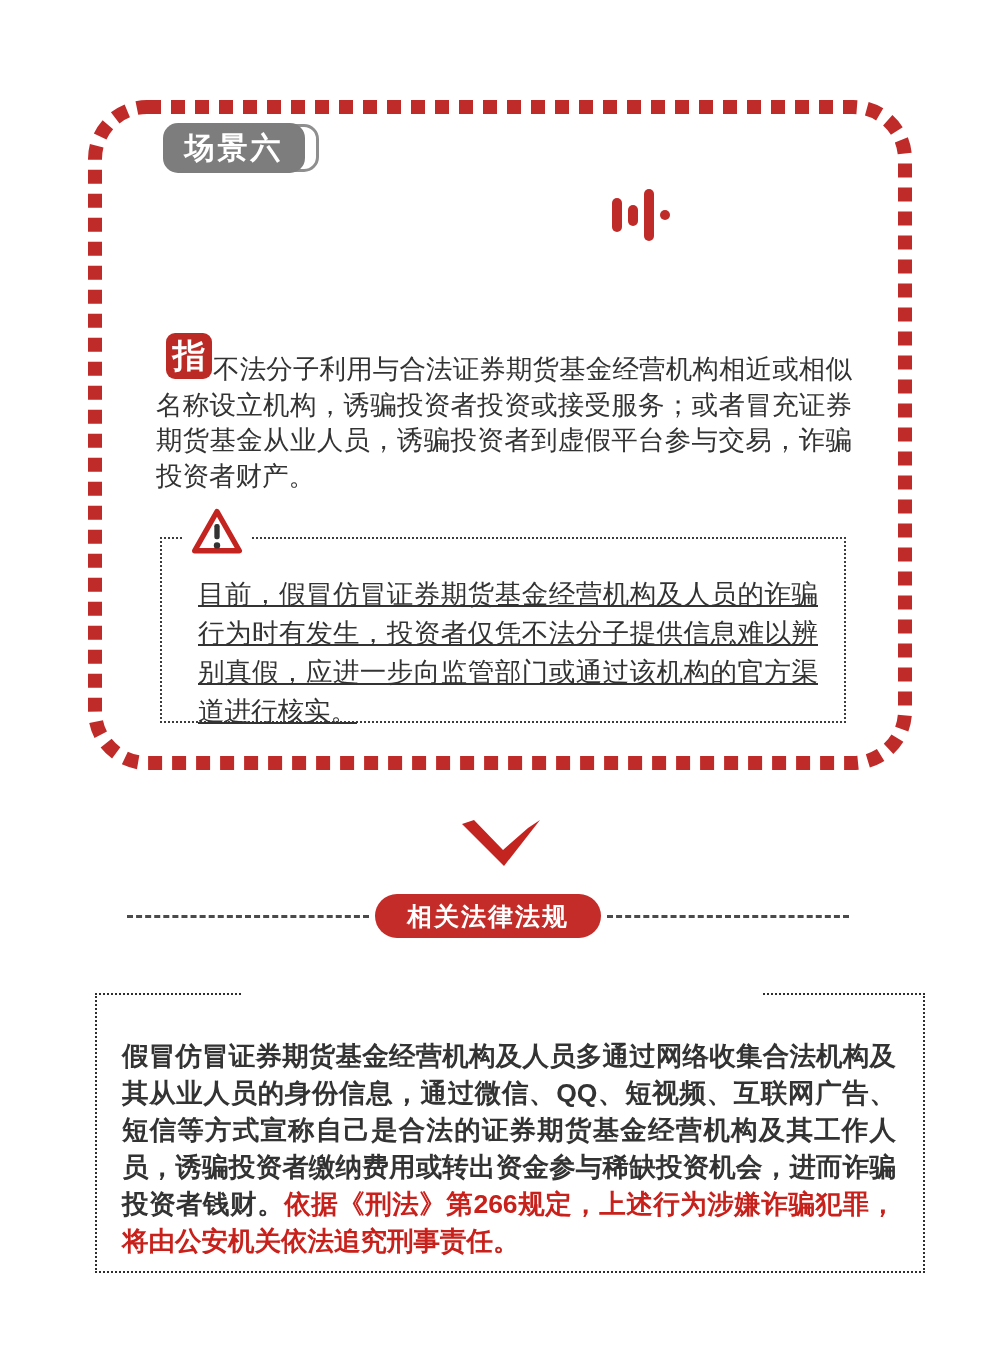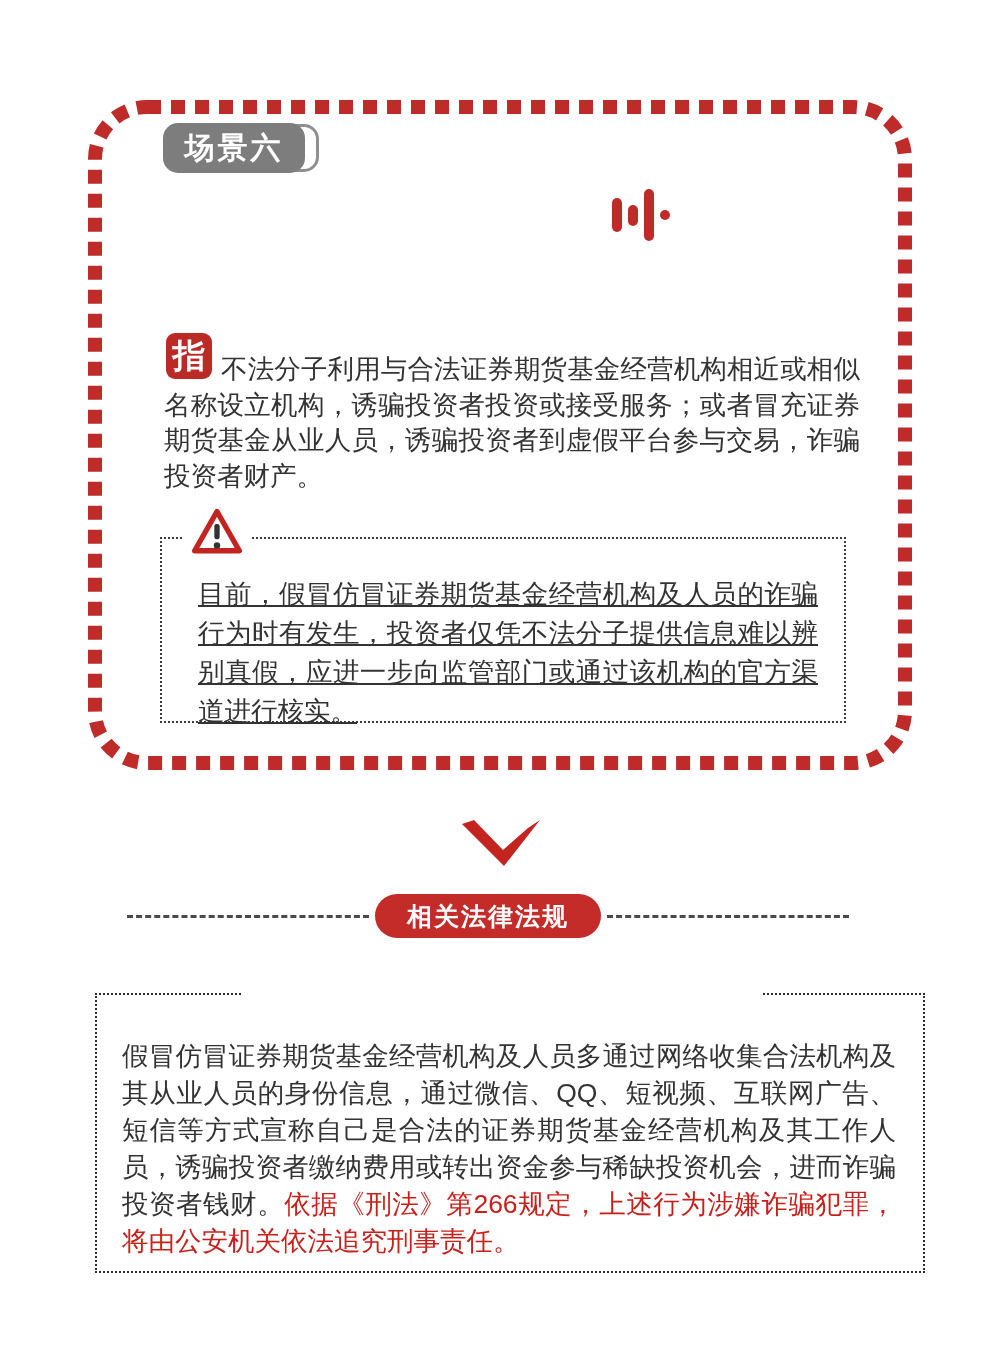--- a/index.html
+++ b/index.html
@@ -75,21 +75,21 @@
     border-radius: 9px;
     color: #ffffff;
     font-size: 33px;
     font-weight: 700;
     text-align: center;
     line-height: 46px;
   }
 
   
   .desc {
-    position: absolute; left: 164px; top: 352px;
+    position: absolute; left: 156px; top: 352px;
     width: 696px;
     font-size: 26.5px;
     line-height: 35.5px;
     color: #333333;
     text-indent: 57px;
     text-align: justify;
   }
 
   
   .warnbox {
@@ -136,20 +136,21 @@
     letter-spacing: 2px;
     text-align: center;
     line-height: 44px;
   }
 
   
   .lawbox {
     position: absolute; left: 95px; top: 993px;
     width: 830px; height: 280px;
     border: 2px dotted #2e2e2e;
+    font-weight: bold;
   }
   .law-gap {
     position: absolute; left: 145px; top: -3px;
     width: 521px; height: 6px;
     background: #ffffff;
   }
   .law-text {
     position: absolute; left: 25px; top: 43px;
     width: 774px;
     font-size: 26.5px;

